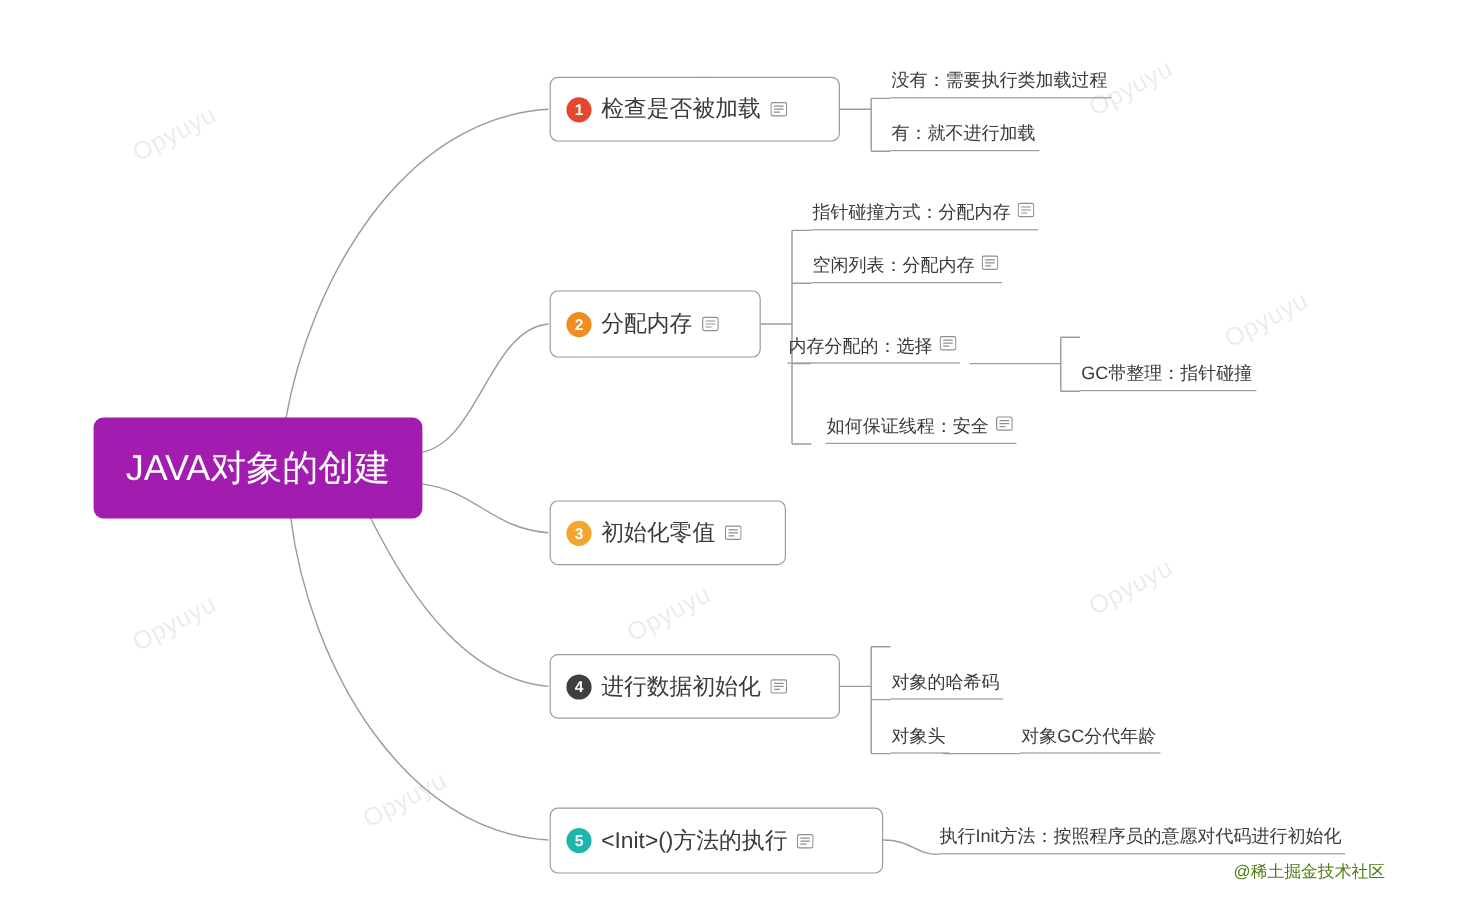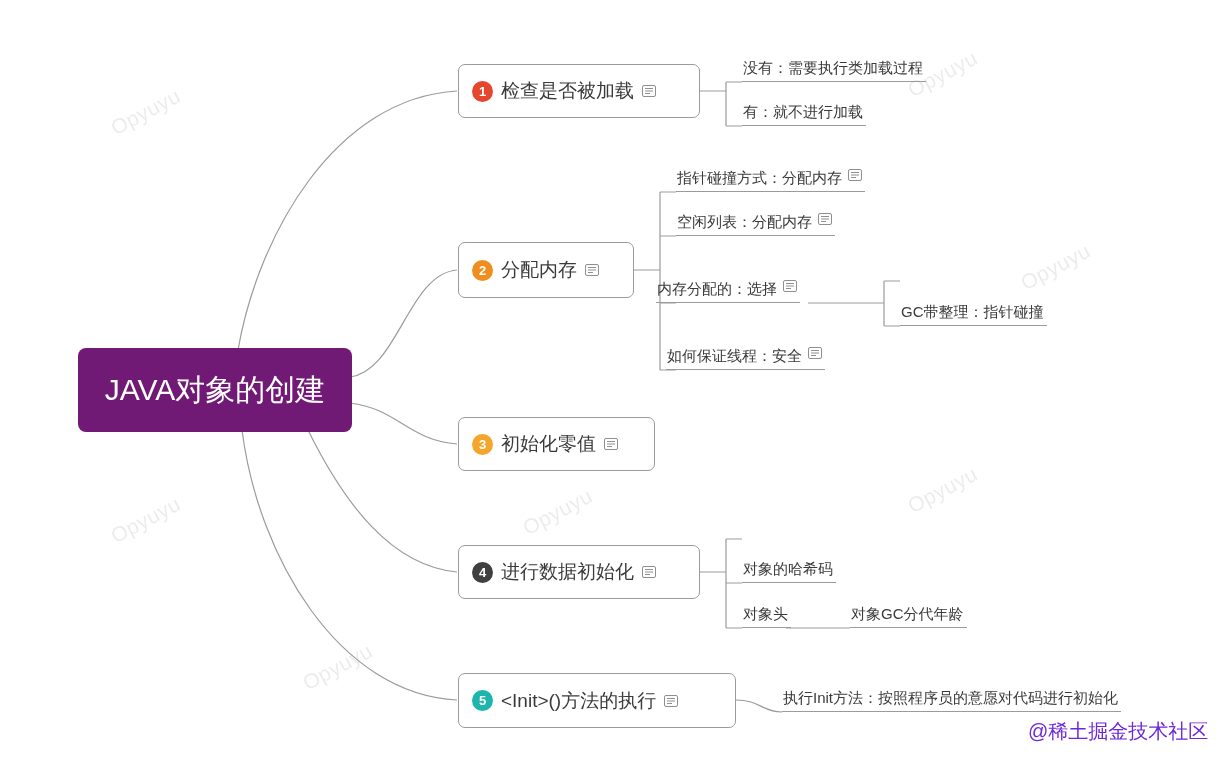--- a/index.html
+++ b/index.html
@@ -13,21 +13,21 @@
         color:#fff; font-size:30px; border-radius:8px; white-space:nowrap; }
   .branch { position:absolute; z-index:2; display:flex; align-items:center; gap:8px; padding:0 13px;
         background:#fff; border:1px solid #9b9b9b; border-radius:7px; font-size:19px; color:#3a3a3a;
         white-space:nowrap; }
   .badge { width:21px; height:21px; min-width:21px; border-radius:50%; color:#fff; font-size:13px;
         font-weight:bold; display:flex; align-items:center; justify-content:center; }
   .leaf { position:absolute; z-index:2; display:flex; align-items:flex-start; gap:6px; font-size:15px;
         color:#3a3a3a; line-height:19px; padding:0 3px 4px 1px; border-bottom:1px solid #9b9b9b;
         white-space:nowrap; }
   .note { display:inline-flex; align-items:center; }
-  .credit { position:absolute; left:1028px; top:718px; color:#6d28d9; font-size:20px; z-index:2; }
+  .credit { position:absolute; left:1028px; top:718px; color:#4d7c0f; font-size:14px; z-index:2; }
 </style>
 </head>
 <body>
 
 <div class="stage">
 
   <svg class="links" width="1220" height="758">
     <g fill="none" stroke="#9b9b9b" stroke-width="1.2">
       <path d="M 238 350 C 258 235, 335 98, 457 91"></path>
       <path d="M 350 377 C 398 371, 408 274, 457 270"></path>
@@ -52,21 +52,21 @@
   <div class="wm" style="left:108px; top:100px">Opyuyu</div>
   <div class="wm" style="left:520px; top:72px">Opyuyu</div>
   <div class="wm" style="left:905px; top:62px">Opyuyu</div>
   <div class="wm" style="left:1018px; top:255px">Opyuyu</div>
   <div class="wm" style="left:108px; top:508px">Opyuyu</div>
   <div class="wm" style="left:520px; top:500px">Opyuyu</div>
   <div class="wm" style="left:905px; top:478px">Opyuyu</div>
   <div class="wm" style="left:300px; top:655px">Opyuyu</div>
   <div class="credit">@稀土掘金技术社区</div>
 
-  <div class="root-node" style="left: 78px; top: 348px; width: 274px; height: 84px; background-color: #701a75;">JAVA对象的创建</div>
+  <div class="root-node" style="left: 78px; top: 348px; width: 274px; height: 84px; background-color: #a21caf;">JAVA对象的创建</div>
 
   <div class="branch" style="left:458px; top:64px; width:242px; height:54px">
     <span class="badge" style="background-color: rgb(229, 71, 46);">1</span>
     <span>检查是否被加载</span>
     <span class="note">
         <svg width="14" height="14" viewBox="0 0 14 14">
           <rect x="0.5" y="1.5" width="13" height="11" rx="1.5" fill="none" stroke="#8f8f8f"></rect>
           <path d="M3 4.5h8M3 7h8M3 9.5h5" stroke="#8f8f8f"></path>
         </svg>
       </span>
@@ -111,21 +111,21 @@
     <span class="note">
         <svg width="14" height="14" viewBox="0 0 14 14">
           <rect x="0.5" y="1.5" width="13" height="11" rx="1.5" fill="none" stroke="#8f8f8f"></rect>
           <path d="M3 4.5h8M3 7h8M3 9.5h5" stroke="#8f8f8f"></path>
         </svg>
       </span>
   </div>
   <div class="leaf" style="left:900px; top:302px">
     <span>GC带整理：指针碰撞</span>
   </div>
-  <div class="leaf" style="left:666px; top:346px">
+  <div class="leaf" style="left:688px; top:346px">
     <span>如何保证线程：安全</span>
     <span class="note">
         <svg width="14" height="14" viewBox="0 0 14 14">
           <rect x="0.5" y="1.5" width="13" height="11" rx="1.5" fill="none" stroke="#8f8f8f"></rect>
           <path d="M3 4.5h8M3 7h8M3 9.5h5" stroke="#8f8f8f"></path>
         </svg>
       </span>
   </div>
 
   <div class="branch" style="left:458px; top:417px; width:197px; height:54px">

